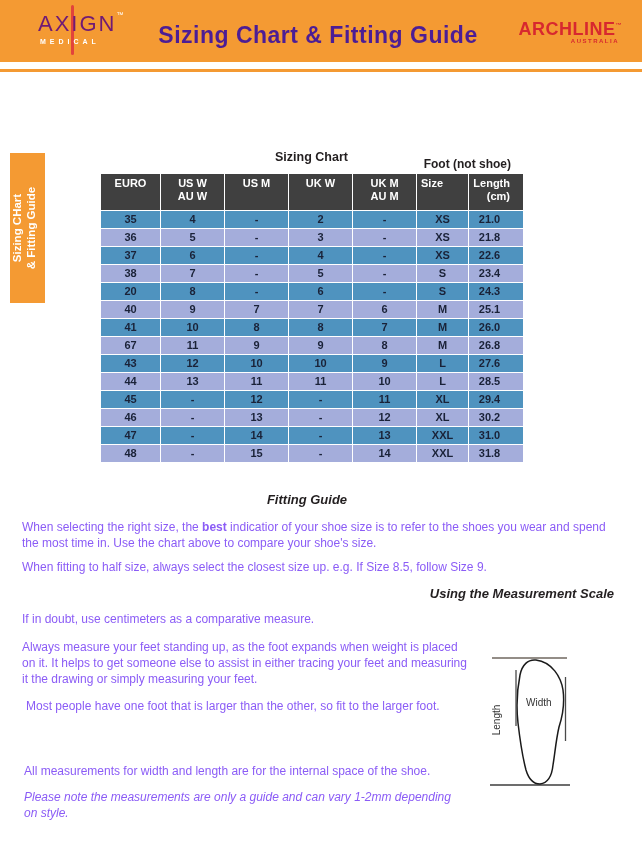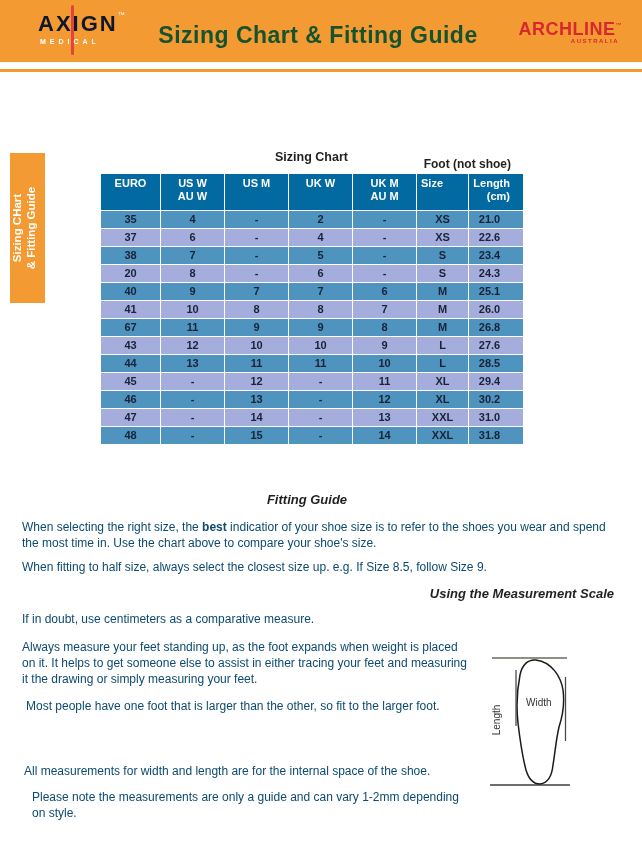--- a/index.html
+++ b/index.html
@@ -4,57 +4,57 @@
 <style>
   html,body{margin:0;padding:0;background:#ffffff;}
   .page{position:relative;width:642px;height:848px;background:#ffffff;overflow:hidden;
         font-family:"Liberation Sans", sans-serif;color:#2d2a26;}
 
   
   .header{position:absolute;left:0;top:0;width:642px;height:62px;background:#F49A33;}
   .header-rule{position:absolute;left:0;top:69px;width:642px;height:3px;background:#F49A33;}
   .axign{position:absolute;left:38px;top:13px;width:92px;text-align:left;}
   .axign-line{position:absolute;left:33px;top:-8px;width:3px;height:50px;background:#E2433B;border-radius:2px;}
-  .axign-name{position:relative;font-size:22px;letter-spacing:2px;color:#0f172a;font-weight:700;line-height:22px;margin-top:28px;}
+  .axign-name{position:relative;font-size:22px;letter-spacing:2px;color:#701a75;font-weight:400;line-height:22px;margin-top:28px;}
   .axign-tm{position:relative;font-size:7px;color:#ffffff;vertical-align:top;top:-2px;}
   .axign-sub{position:relative;font-size:7px;letter-spacing:4px;color:#ffffff;font-weight:bold;margin-top:3px;margin-left:2px;}
   .header-title{position:absolute;left:0;top:22px;width:636px;text-align:center;
-                font-size:23px;font-weight:bold;color:#14532d;letter-spacing:0.5px;}
+                font-size:23px;font-weight:bold;color:#4c1d95;letter-spacing:0.5px;}
   .archline{position:absolute;right:20px;top:20px;text-align:right;color:#D7282F;}
   .archline-name{font-size:18px;font-weight:bold;letter-spacing:0.5px;line-height:18px;}
   .archline-tm{font-size:6px;vertical-align:top;position:relative;top:-4px;}
   .archline-sub{font-size:6px;letter-spacing:1.5px;font-weight:bold;margin-top:0;padding-right:3px;}
 
   
   .side-tab{position:absolute;left:10px;top:153px;width:35px;height:150px;background:#F49A33;}
   .side-tab-inner{position:absolute;left:-57px;top:57px;width:150px;height:36px;
                   transform:rotate(-90deg);text-align:center;
                   color:#ffffff;font-weight:bold;font-size:11.5px;line-height:14px;}
 
   
   .chart-block{position:absolute;left:100px;top:150px;width:423px;}
   .chart-title-row{position:relative;height:23px;}
   .chart-title{display:block;text-align:center;font-size:12.5px;font-weight:bold;color:#231F20;}
   .foot-note{position:absolute;right:12px;top:7px;font-size:12px;font-weight:bold;color:#231F20;white-space:nowrap;}
   table.sizing{border-collapse:collapse;table-layout:fixed;width:423px;}
-  table.sizing th{background:#0369a1;color:#ffffff;font-size:11px;font-weight:bold;
+  table.sizing th{background:#404040;color:#ffffff;font-size:11px;font-weight:bold;
                   vertical-align:top;padding:3px 0 2px 0;line-height:13px;height:31px;
                   border:1px solid #ffffff;text-align:center;}
   table.sizing td{font-size:11px;font-weight:bold;color:#1A2238;text-align:center;
                   height:17px;border:1px solid #ffffff;line-height:17px;padding:0;}
   table.sizing tbody tr:nth-child(odd) td{background:#4F93BF;}
   table.sizing tbody tr:nth-child(even) td{background:#A4ADDB;}
   table.sizing th.col-5{text-align:left;padding-left:4px;}
   table.sizing th.col-6{text-align:right;padding-right:13px;}
   table.sizing td.col-6{padding-right:13px;}
 
   
   .sec-heading{position:absolute;left:0;width:614px;text-align:center;
                font-size:13px;font-weight:bold;color:#231F20;font-style:italic;}
-  .para{position:absolute;font-size:12px;line-height:16px;color:#0c4a6e;white-space:pre-line;}
+  .para{position:absolute;font-size:12px;line-height:16px;color:#8b5cf6;white-space:pre-line;}
   .bold{font-weight:bold;}
 
   
   .foot-diagram{position:absolute;left:484px;top:645px;}
 </style>
 </head>
 <body>
 
 <div class="page">
 
@@ -126,20 +126,29 @@
           <tr>
             <td class="col-0">35</td>
             <td class="col-1">4</td>
             <td class="col-2">-</td>
             <td class="col-3">2</td>
             <td class="col-4">-</td>
             <td class="col-5">XS</td>
             <td class="col-6">21.0</td>
           </tr>
           <tr>
+            <td class="col-0">36</td>
+            <td class="col-1">5</td>
+            <td class="col-2">-</td>
+            <td class="col-3">3</td>
+            <td class="col-4">-</td>
+            <td class="col-5">XS</td>
+            <td class="col-6">21.8</td>
+          </tr>
+          <tr>
             <td class="col-0">37</td>
             <td class="col-1">6</td>
             <td class="col-2">-</td>
             <td class="col-3">4</td>
             <td class="col-4">-</td>
             <td class="col-5">XS</td>
             <td class="col-6">22.6</td>
           </tr>
           <tr>
             <td class="col-0">38</td>
@@ -249,21 +258,21 @@
 the most time in. Use the chart above to compare your shoe's size.</span></div>
   <div class="para" style="left:22px;top:559px;width:606px;">When fitting to half size, always select the closest size up. e.g. If Size 8.5, follow Size 9.</div>
 
   <div class="sec-heading" style="top:586px;text-align:right;">Using the Measurement Scale</div>
   <div class="para" style="left:22px;top:611px;width:500px;">If in doubt, use centimeters as a comparative measure.</div>
   <div class="para" style="left:22px;top:639px;width:465px;">Always measure your feet standing up, as the foot expands when weight is placed
 on it. It helps to get someone else to assist in either tracing your feet and measuring
 it the drawing or simply measuring your feet.</div>
   <div class="para" style="left:26px;top:698px;width:465px;">Most people have one foot that is larger than the other, so fit to the larger foot.</div>
   <div class="para" style="left:24px;top:763px;width:480px;">All measurements for width and length are for the internal space of the shoe.</div>
-  <div class="para" style="left:32px;top:789px;width:460px;">Please note the measurements are only a guide and can vary 1-2mm depending
+  <div class="para" style="left:24px;top:789px;width:460px;font-style:italic;">Please note the measurements are only a guide and can vary 1-2mm depending
 on style.</div>
 
   <svg class="foot-diagram" width="158" height="160" viewBox="0 0 158 160">
     <line x1="8" y1="13" x2="83" y2="13" stroke="#6f675f" stroke-width="1.6"></line>
     <line x1="6" y1="140" x2="86" y2="140" stroke="#3c3c3c" stroke-width="1.4"></line>
     <path d="M 52 15
              C 44 14, 38 20, 36 30
              C 33 45, 32 60, 34 78
              C 36 95, 38 110, 42 125
              C 45 135, 50 139, 56 139

